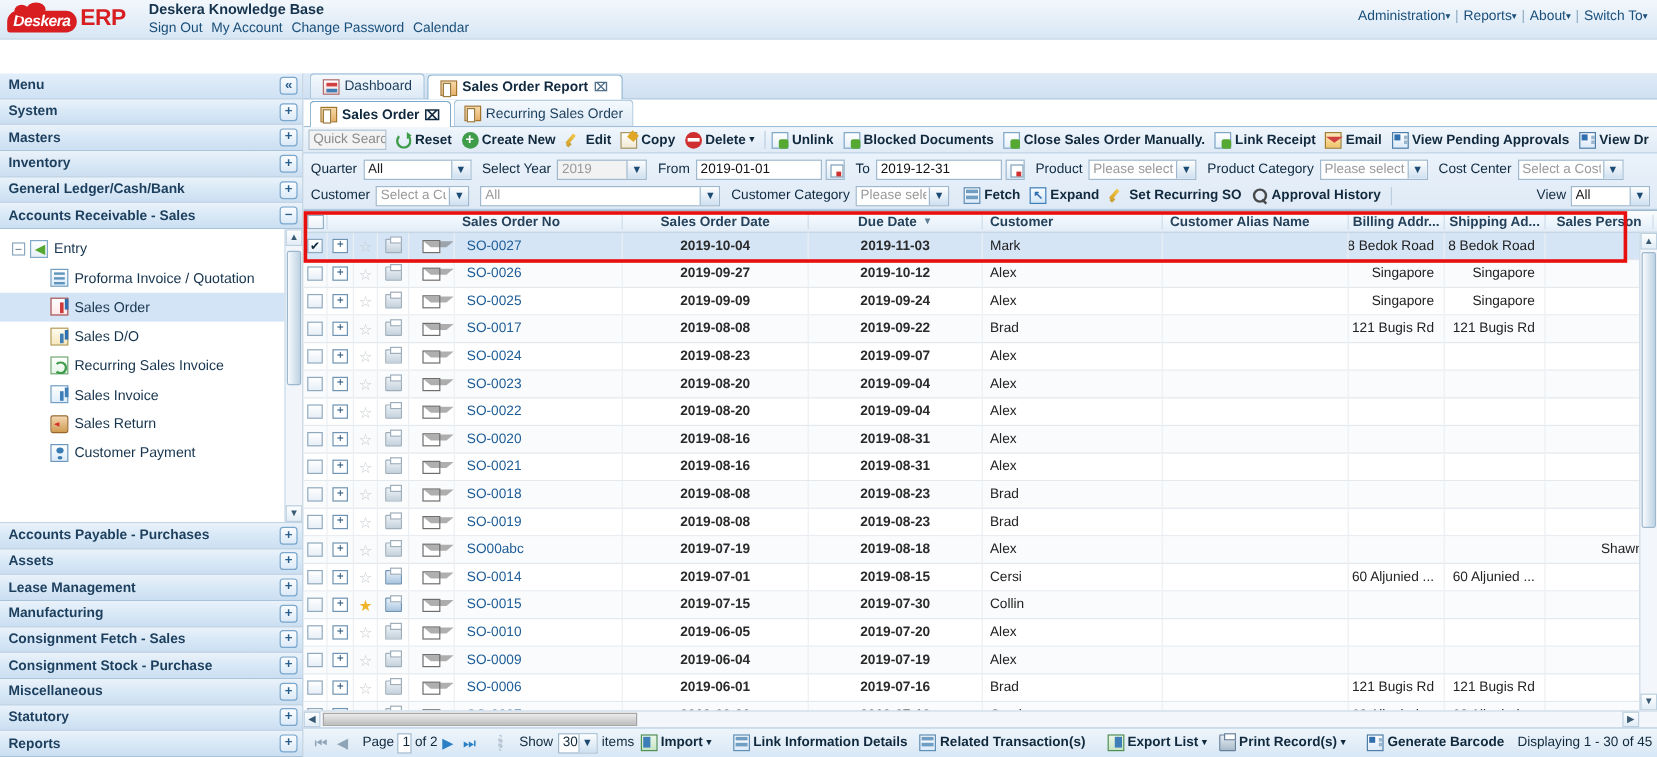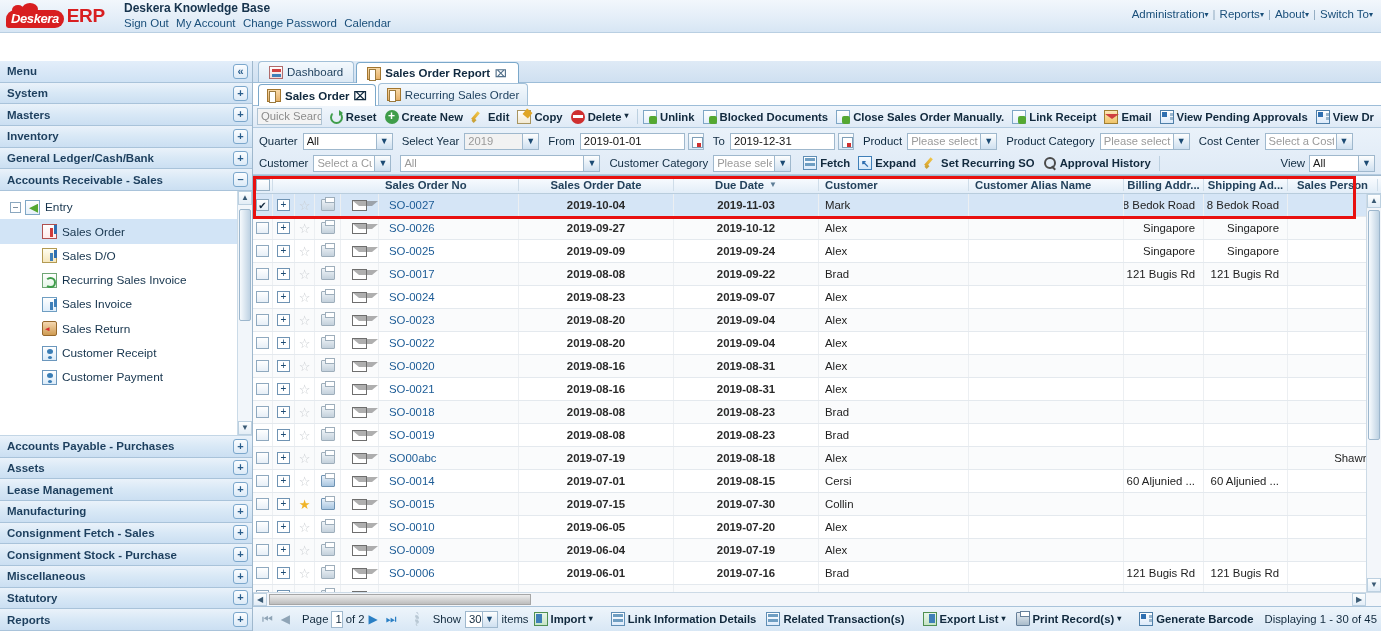--- a/index.html
+++ b/index.html
@@ -403,20 +403,26 @@
           </div>
         </div>
 
       <div class="tree-area">
         <div class="tree" id="tree">
             <div class="tnode">
               <span class="expander">–</span>
               <span class="ico ico-entry"></span>
               <span>Entry</span>
             </div>
+            <div class="tnode">
+              <span class="dotline"></span>
+              <span class="dotline"></span>
+              <span class="ico ico-doc"></span>
+              <span>Proforma Invoice / Quotation</span>
+            </div>
             <div class="tnode sel">
               <span class="dotline"></span>
               <span class="dotline"></span>
               <span class="ico ico-so"></span>
               <span>Sales Order</span>
             </div>
             <div class="tnode">
               <span class="dotline"></span>
               <span class="dotline"></span>
               <span class="ico ico-do"></span>
@@ -432,26 +438,20 @@
               <span class="dotline"></span>
               <span class="dotline"></span>
               <span class="ico ico-inv"></span>
               <span>Sales Invoice</span>
             </div>
             <div class="tnode">
               <span class="dotline"></span>
               <span class="dotline"></span>
               <span class="ico ico-return"></span>
               <span>Sales Return</span>
-            </div>
-            <div class="tnode">
-              <span class="dotline"></span>
-              <span class="dotline"></span>
-              <span class="ico ico-cust"></span>
-              <span>Customer Receipt</span>
             </div>
             <div class="tnode">
               <span class="dotline"></span>
               <span class="dotline"></span>
               <span class="ico ico-cust"></span>
               <span>Customer Payment</span>
             </div>
           </div>
         <div class="tree-scroll-track">
           <div class="tsb-up">▲</div>

